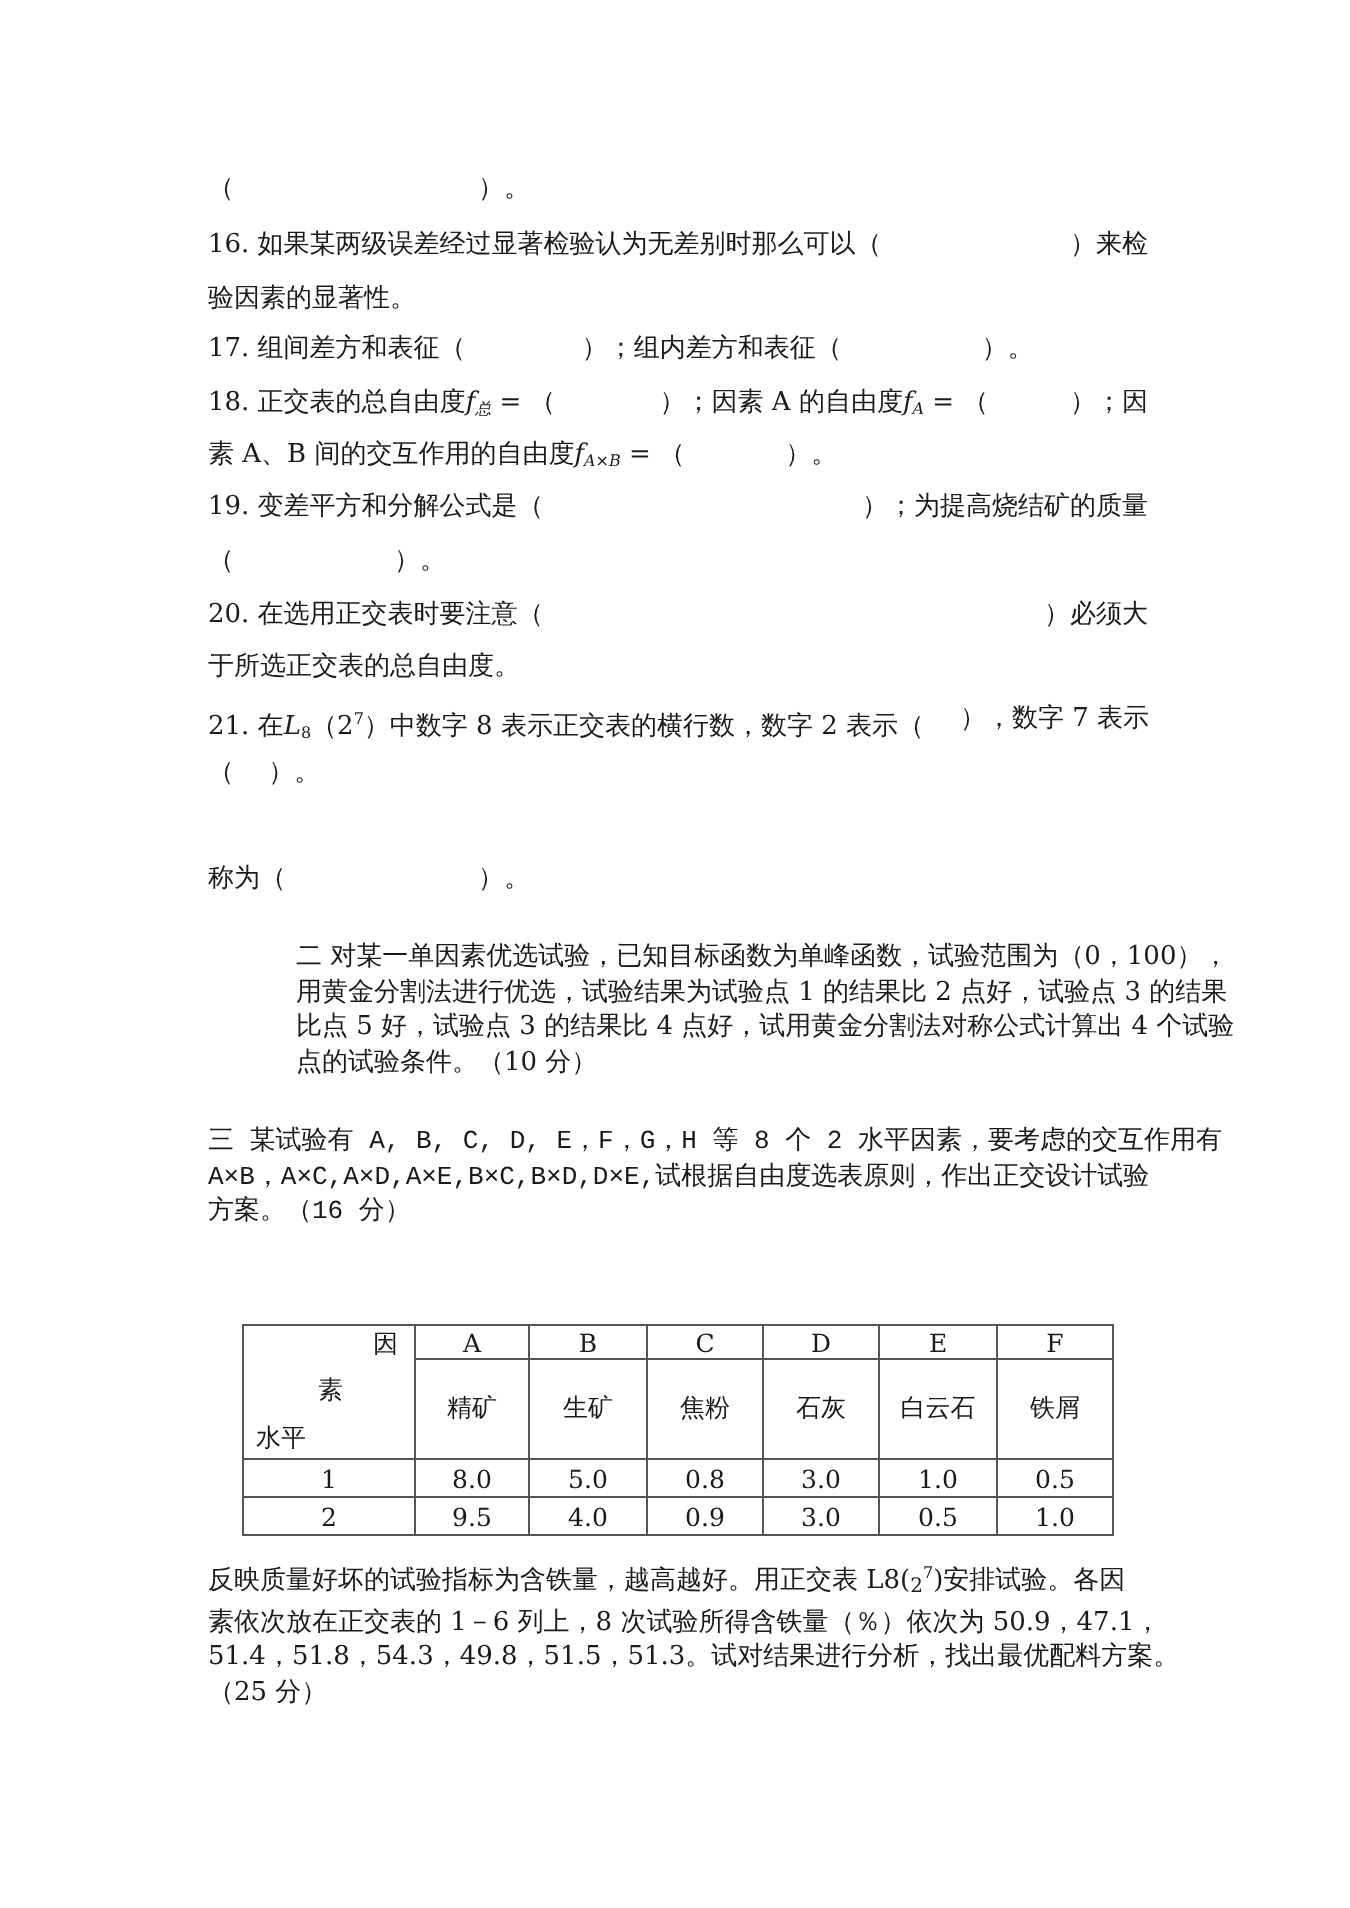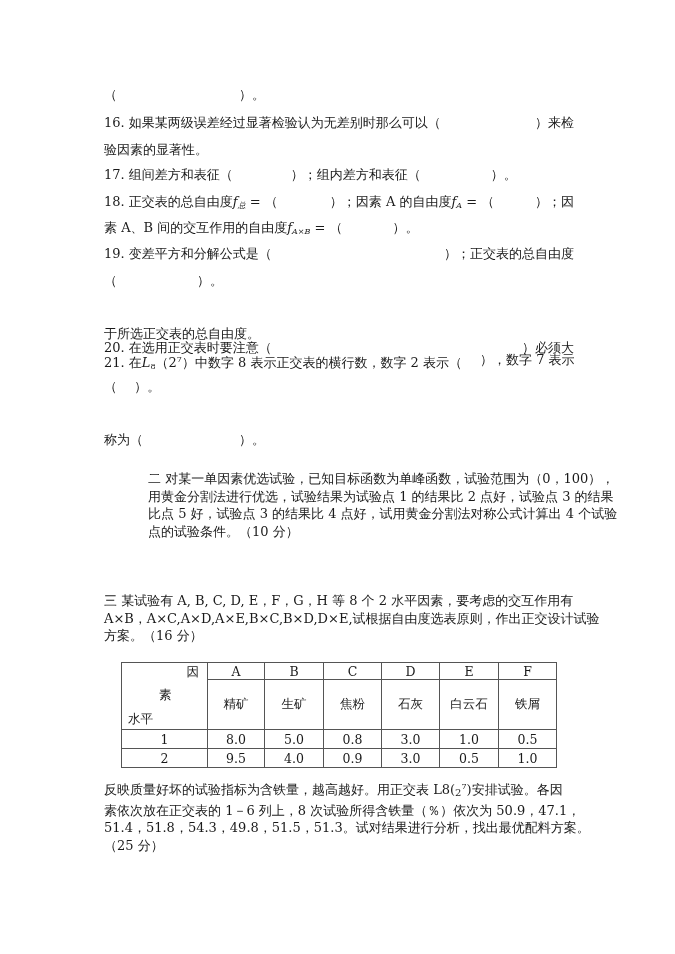--- a/index.html
+++ b/index.html
@@ -46,27 +46,27 @@
       <span>18. 正交表的总自由度</span><span class="ital">f</span><span class="sub">总</span><span> = （</span><span class="gap" style="width:52px"></span><span>）；因素 A 的自由度</span><span class="ital">f</span><span class="sub">A</span><span> = （</span><span class="gap" style="width:40px"></span>
     </span>
     <span>）；因</span>
   </div>
   <div class="line" style="top:219px;">
     <span>素 A、B 间的交互作用的自由度</span><span class="ital">f</span><span class="sub">A×B</span><span> = （</span><span class="gap" style="width:50px"></span><span>）。</span>
   </div>
 
   <div class="line just" style="top:245px;">
     <span>19. 变差平方和分解公式是（</span>
-    <span>）；正交表的总自由度</span>
+    <span>）；为提高烧结矿的质量</span>
   </div>
   <div class="line" style="top:272px;">
     <span>（</span><span class="gap" style="width:80px"></span><span>）。</span>
   </div>
 
-  <div class="line just" style="top:299px;margin-top:40px;">
+  <div class="line just" style="top:299px;">
     <span>20. 在选用正交表时要注意（</span>
     <span>）必须大</span>
   </div>
   <div class="line" style="top:325px;">于所选正交表的总自由度。</div>
 
   <div class="line just" style="top:351px;">
     <span>
       <span>21. 在</span><span class="ital">L</span><span class="sub" style="font-style:normal">8</span><span>（2</span><span class="sup">7</span><span>）中数字 8 表示正交表的横行数，数字 2 表示（</span><span class="gap" style="width:18px"></span>
     </span>
     <span>），数字 7 表示</span>
@@ -77,21 +77,21 @@
     <span>称为（</span><span class="gap" style="width:96px"></span><span>）。</span>
   </div>
 
   <div class="para" style="top:470px;margin-left:44px;">
     <span class="row">二 对某一单因素优选试验，已知目标函数为单峰函数，试验范围为（0，100），</span>
     <span class="row">用黄金分割法进行优选，试验结果为试验点 1 的结果比 2 点好，试验点 3 的结果</span>
     <span class="row">比点 5 好，试验点 3 的结果比 4 点好，试用黄金分割法对称公式计算出 4 个试验</span>
     <span class="row">点的试验条件。（10 分）</span>
   </div>
 
-  <div class="para" style="top:592px;">
+  <div class="para" style="top:562px;font-family:Liberation Mono, monospace;">
     <span class="row">三 某试验有 A, B, C, D, E，F，G，H 等 8 个 2 水平因素，要考虑的交互作用有</span>
     <span class="row">A×B，A×C,A×D,A×E,B×C,B×D,D×E,试根据自由度选表原则，作出正交设计试验</span>
     <span class="row">方案。（16 分）</span>
   </div>
 
 
   <table class="mix">
     <tbody>
         <tr class="hdr">
       <td rowspan="2" class="diag">

